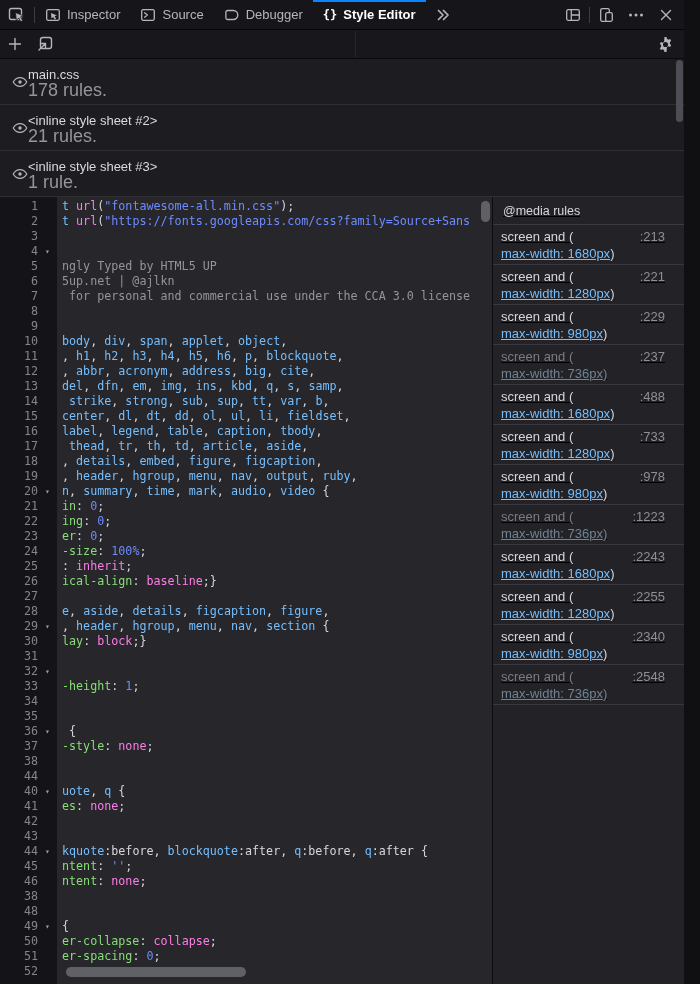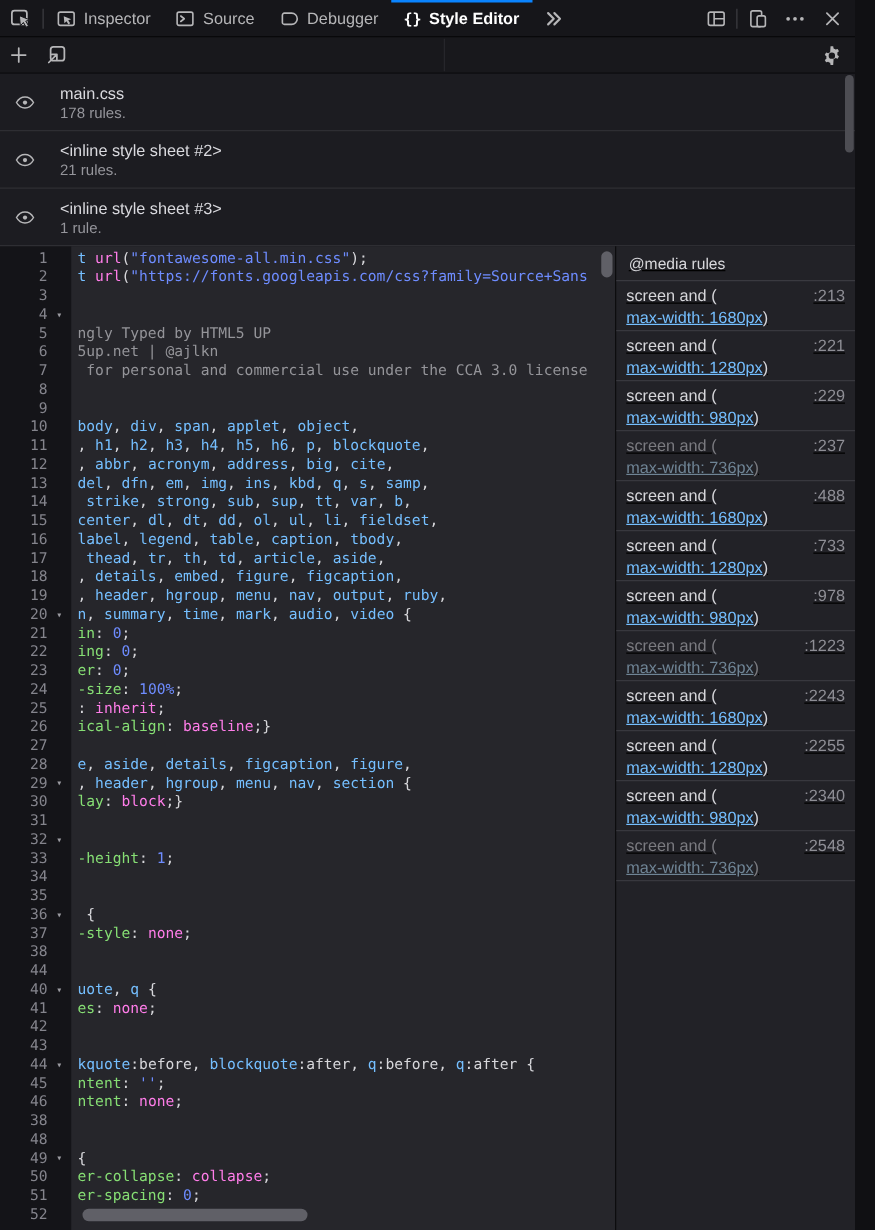--- a/index.html
+++ b/index.html
@@ -22,24 +22,24 @@
   
   .toolbar{position:absolute;top:30px;left:0;right:0;height:28px;background:#18181c;
            border-bottom:1px solid #0a0a0c;display:flex;align-items:center;}
   .toolbar .iconbtn{width:30px;height:26px;}
   .tool-sep{position:absolute;left:355px;top:1px;bottom:1px;width:1px;background:#26262b;}
   .toolbar .spacer{flex:1;}
   .gear-btn{margin-right:4px;}
   
   .sheets{position:absolute;top:59px;left:0;right:0;height:138px;background:#1c1c21;}
   .sheet-row{height:45px;border-bottom:1px solid #2e2e33;display:flex;align-items:center;
-             padding-left:12px;gap:20px;}
+             padding-left:12px;gap:0;}
   .eye{color:#b6b6b8;flex:none;}
   .sheet-name{font-size:13px;color:#d9d9de;line-height:17px;}
-  .sheet-rules{font-size:12px;color:#95959b;line-height:15px;}
+  .sheet-rules{font-size:18px;color:#95959b;line-height:15px;}
   .sheets-thumb{position:absolute;right:1px;top:2px;width:7px;height:62px;border-radius:4px;background:#4d4d53;}
   
   .main{position:absolute;top:197px;left:0;right:0;bottom:0;}
   .editor{position:absolute;left:0;top:0;bottom:0;width:492px;background:#26262b;overflow:hidden;}
   .gutter-bg{position:absolute;left:0;top:0;bottom:0;width:57px;background:#141418;}
   .code-lines{position:absolute;left:0;top:2px;right:0;}
   .cline{display:flex;height:15px;line-height:15px;font-family:"DejaVu Sans Mono",monospace;
          font-size:11.7px;white-space:pre;}
   .cline .ln{width:38px;text-align:right;color:#84848c;flex:none;}
   .cline .fold{width:19px;flex:none;color:#9b9ba1;font-size:8px;text-align:center;line-height:15px;}
@@ -47,21 +47,21 @@
   .tk-at{color:#75bfff}.tk-sel{color:#75bfff}
   .tk-fn{color:#ff7de9}.tk-kw{color:#ff7de9}
   .tk-str{color:#6e8cff}.tk-num{color:#6e8cff}
   .tk-prop{color:#86de74}.tk-com{color:#949499}.tk-def{color:#d7d7db}
   .vthumb{position:absolute;right:2px;top:4px;width:9px;height:21px;border-radius:5px;background:#606067;}
   .hthumb{position:absolute;left:66px;bottom:7px;width:180px;height:10px;border-radius:5px;background:#606067;}
   
   .mediapanel{position:absolute;left:492px;right:0;top:0;bottom:0;background:#222227;border-left:1px solid #0c0c0e;text-decoration:underline;}
   .mq-header{height:27px;display:flex;align-items:center;padding:0 10px;font-size:12.5px;
              color:#d7d7db;border-bottom:1px solid #3a3a40;}
-  .mq{height:35px;border-bottom:1px solid #38383e;padding:4px 8px 0 8px;cursor:default;}
+  .mq{height:35px;border-bottom:1px solid #38383e;padding:4px 19px 0 8px;cursor:default;}
   .mq-top{display:flex;justify-content:space-between;font-size:13px;color:#d7d7db;line-height:16px;}
   .mq-line{color:#8f8f96;margin-left:44px;}
   .mq-bot{font-size:13px;margin-top:1px;line-height:16px;}
   .mq-link{color:#75bfff;text-decoration:underline;}
   .mq-close{color:#d7d7db;}
   .mq.unmatched .mq-pre{color:#7b7b80;}
   .mq.unmatched .mq-link{color:#6f8495;}
   .mq.unmatched .mq-close{color:#7b7b80;}
 </style>
 </head>

